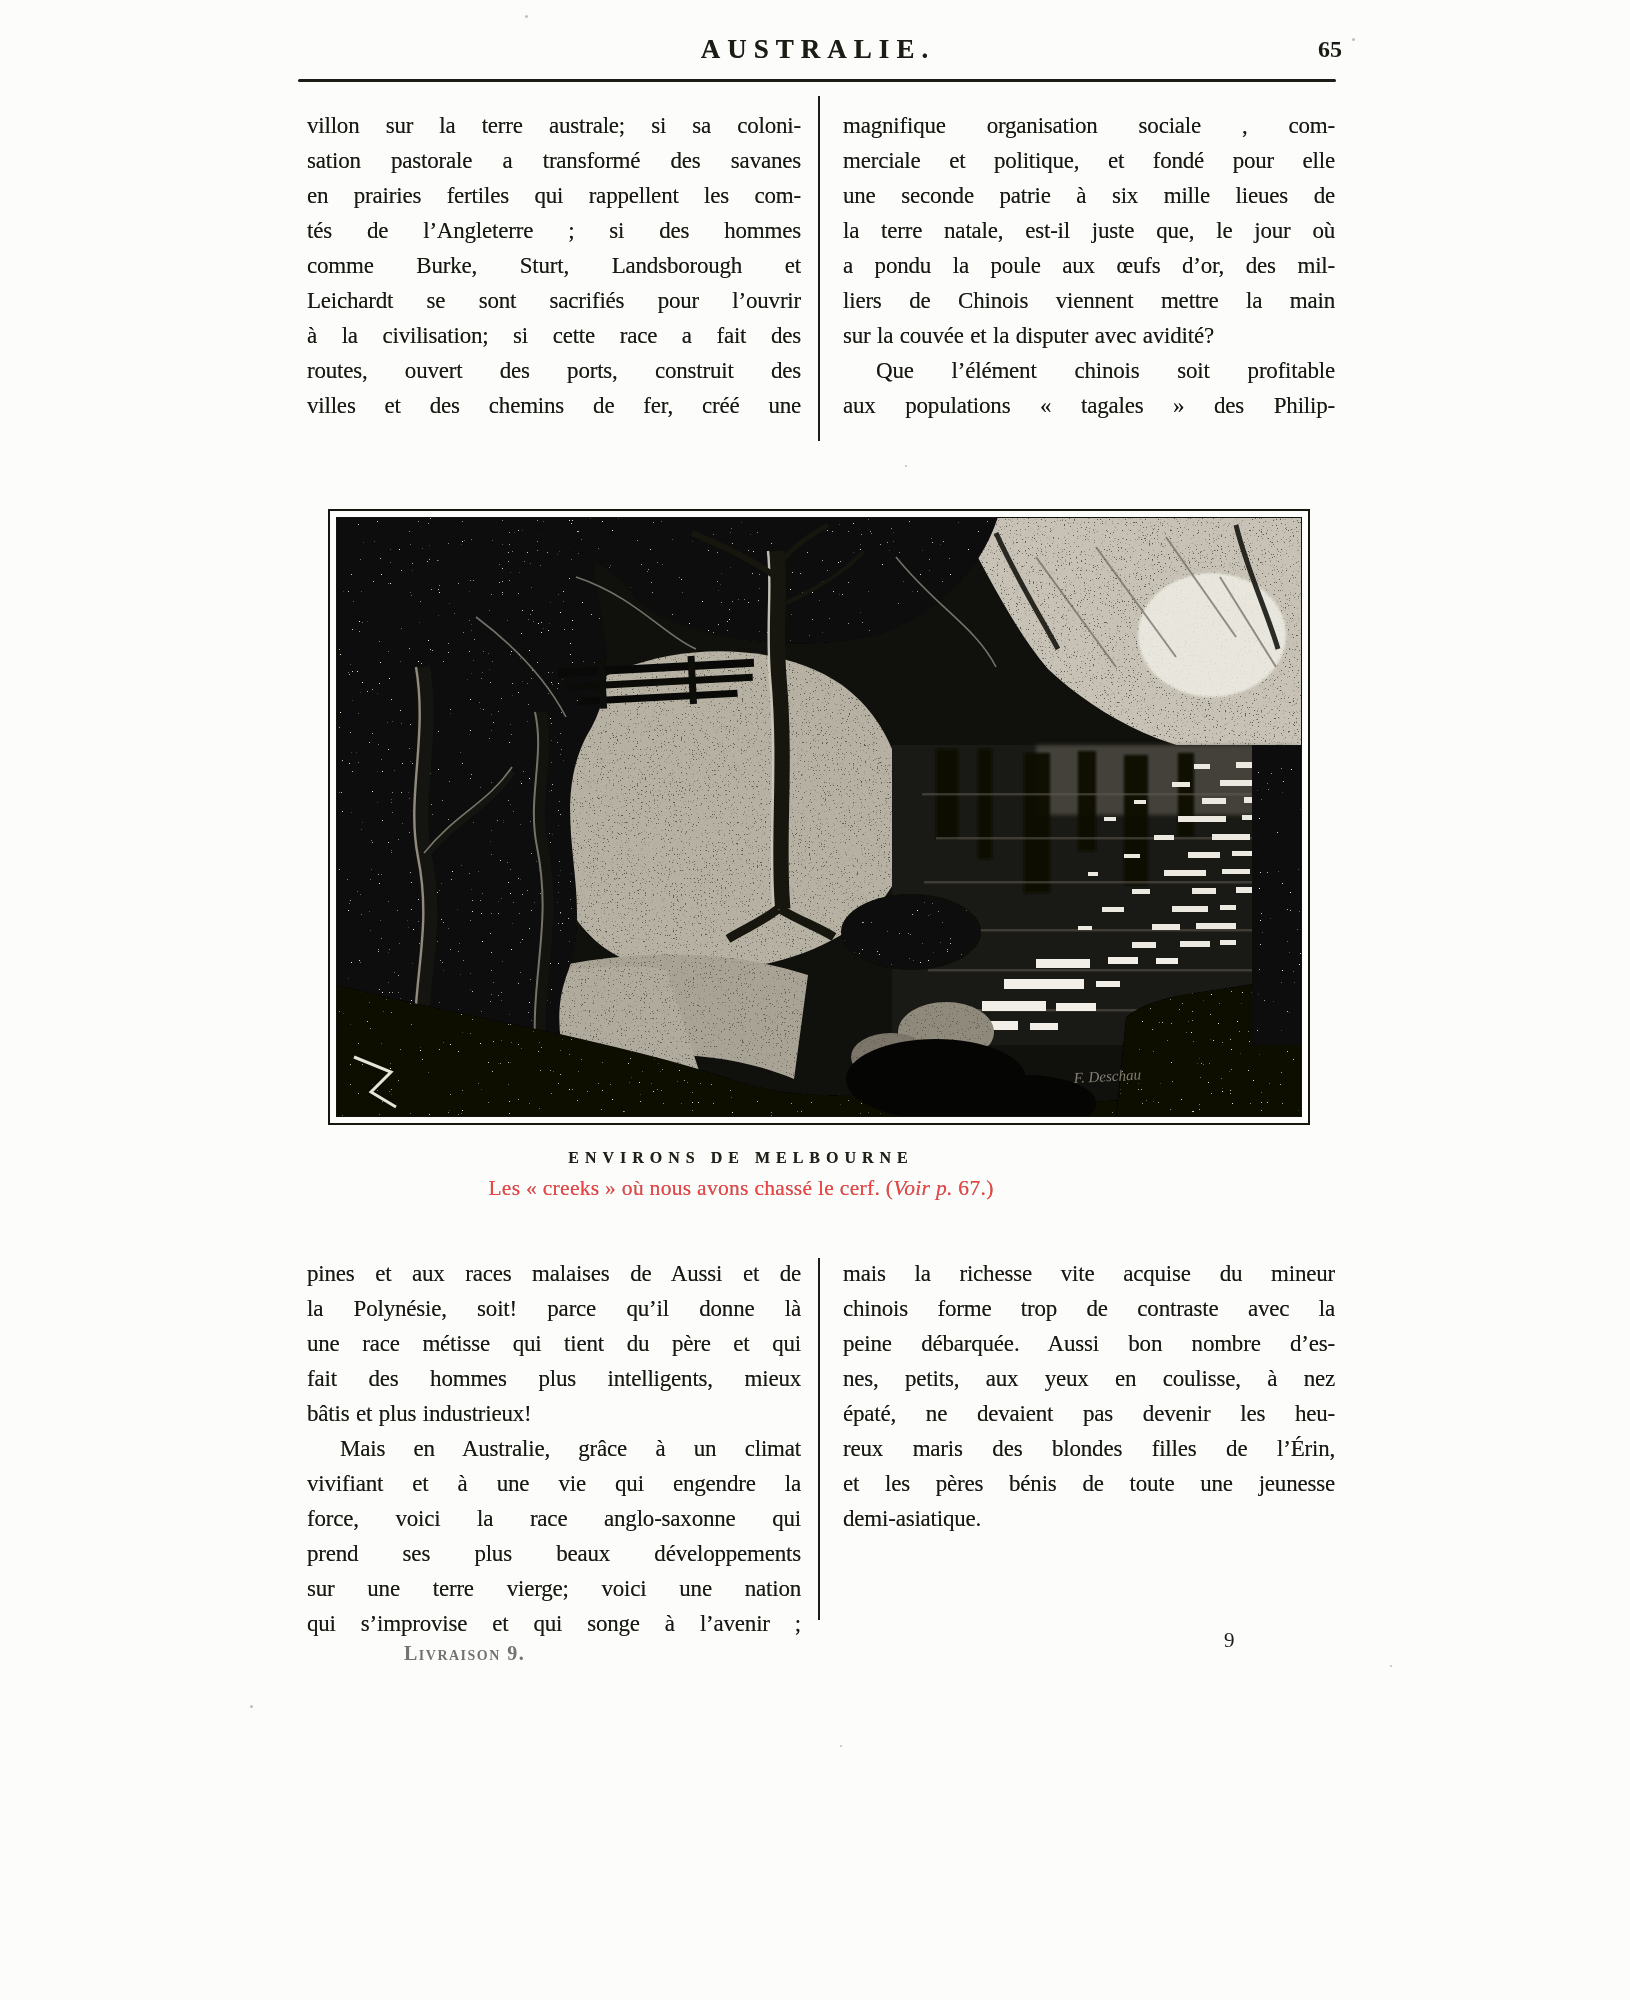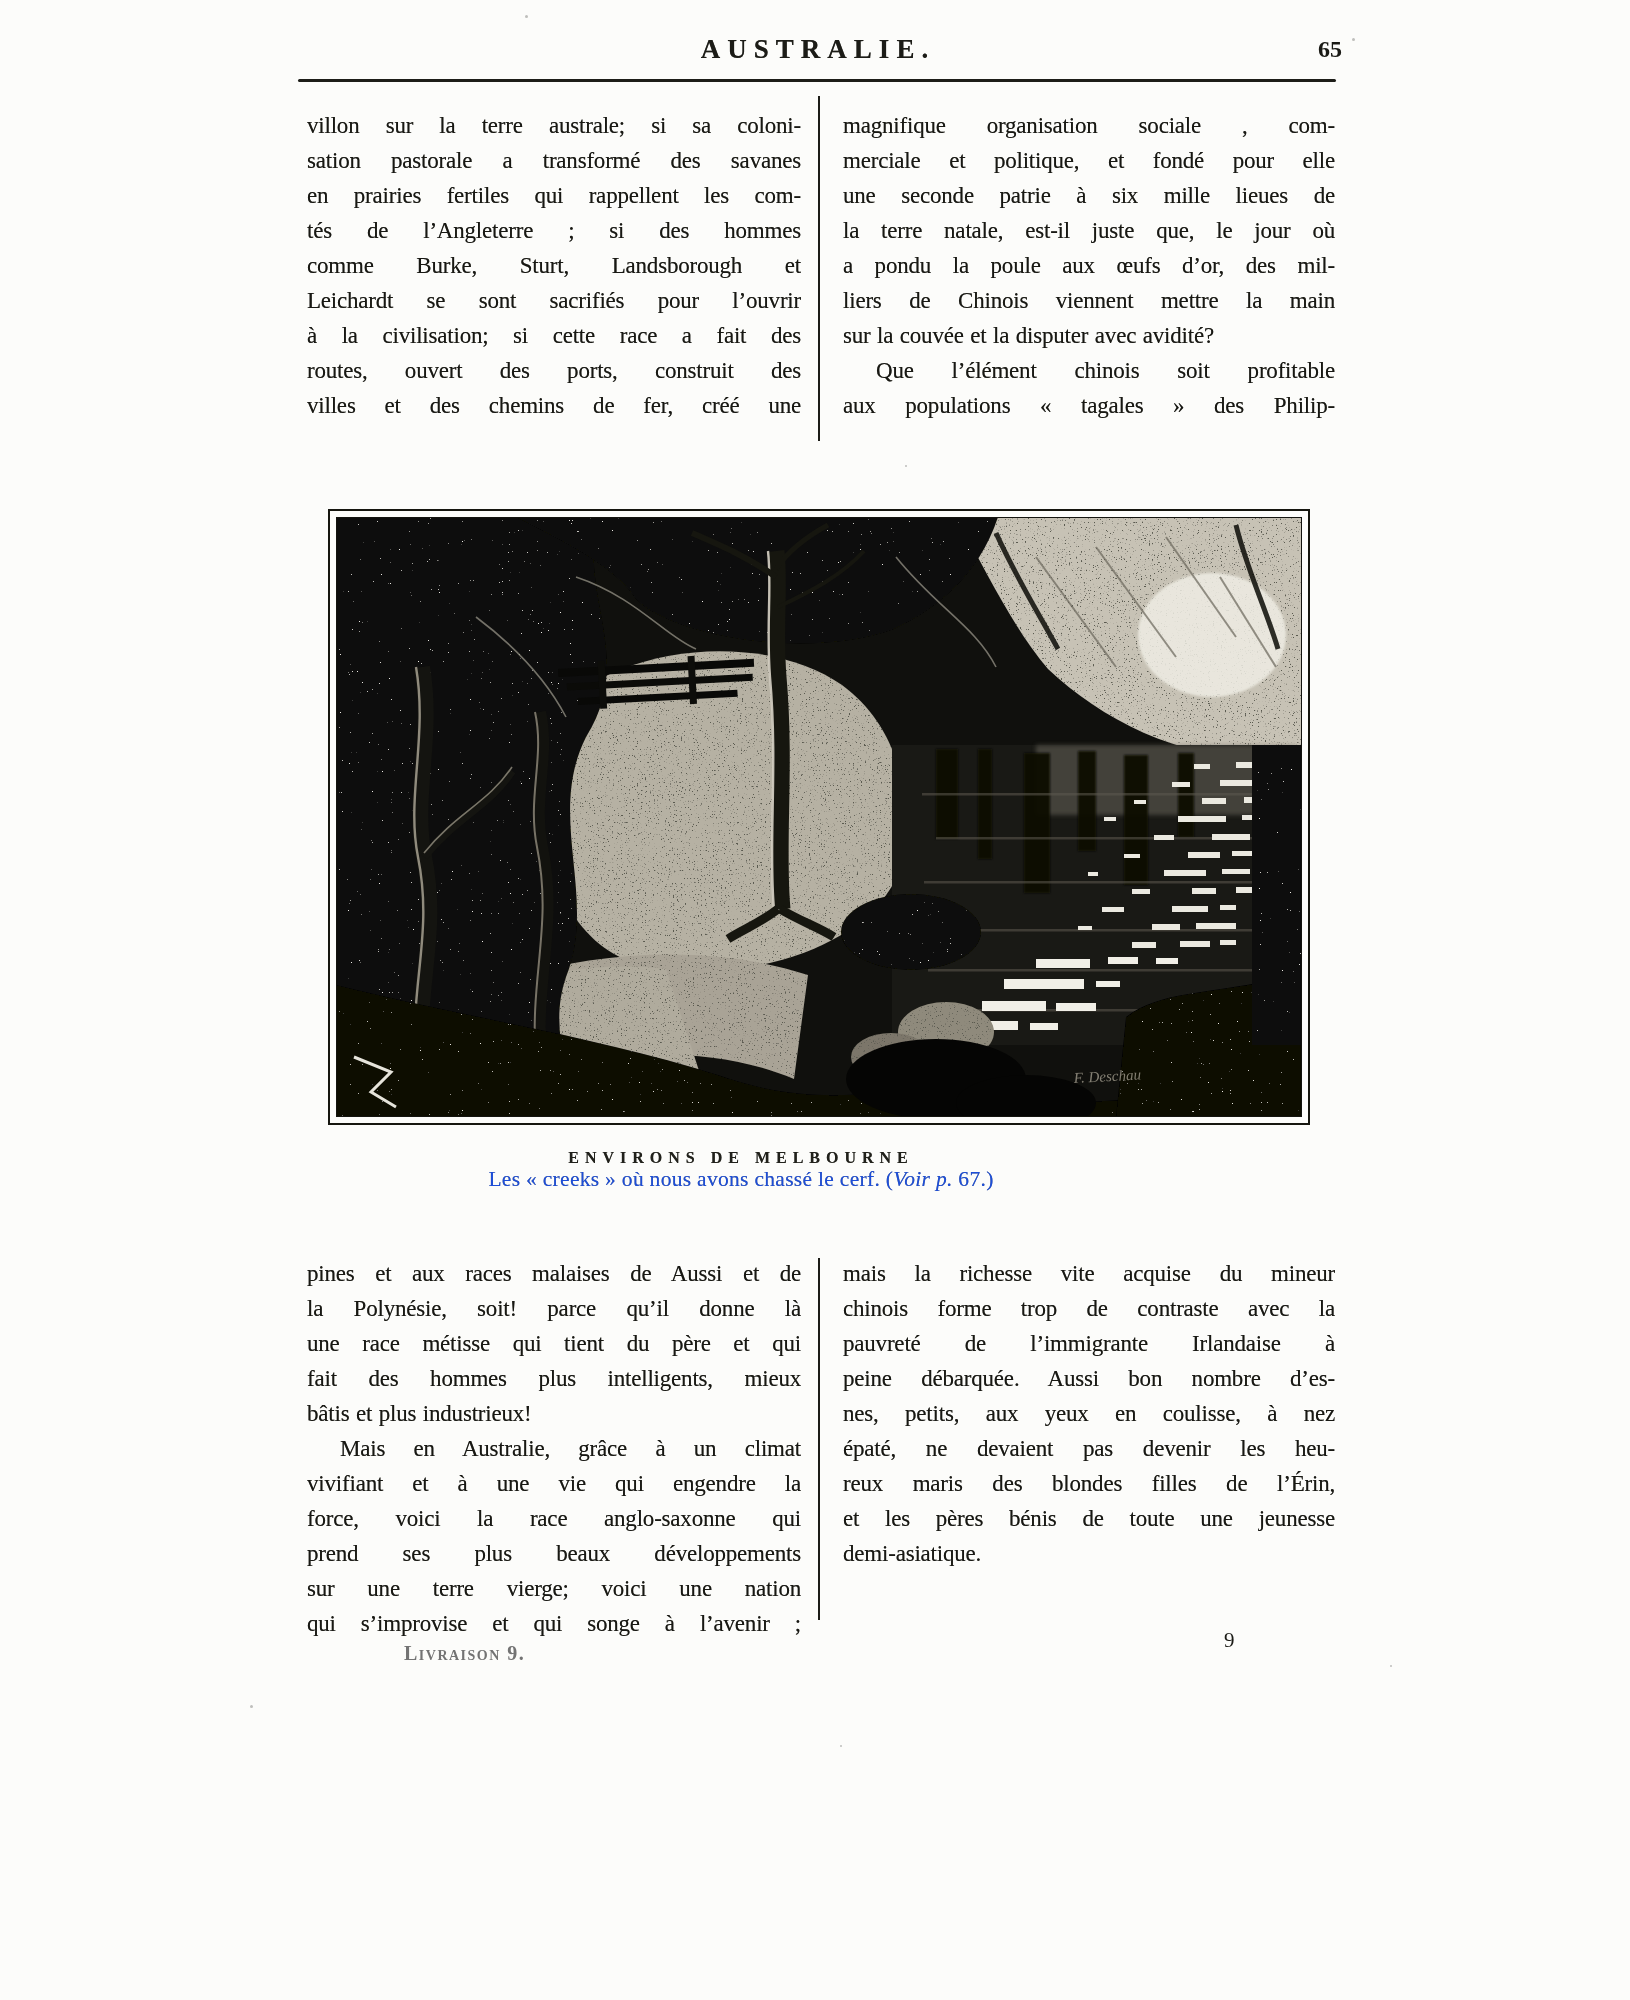--- a/index.html
+++ b/index.html
@@ -44,21 +44,21 @@
   .engraving-frame{
     border:2px solid #16160f; padding:6px; background:#fdfdfb;
     width:966px; height:600px; box-sizing:content-box;
   }
   .engraving-frame svg{display:block;}
   .caption{margin-top:24px; transform:translateX(-78px); text-align:center;}
   .cap-title{
     font-size:16px; font-weight:700; letter-spacing:6px; color:#21211b;
     text-shadow:0 0 .4px rgba(20,20,15,.5);
   }
-  .cap-line{font-size:21.5px; color:#1d4ed8; letter-spacing:.3px;
+  .cap-line{margin-top:9px; font-size:21.5px; color:#ef4444; letter-spacing:.3px;
     text-shadow:0 0 .4px rgba(20,20,15,.5);}
   .cap-line .ital{font-style:italic;}
   
   .livraison{
     position:absolute; left:404px; top:1642px; font-size:20px; font-weight:700;
     font-variant:small-caps; letter-spacing:1.5px; color:#737373;
   }
   .sig-mark{position:absolute; left:1224px; top:1628px; font-size:21px; color:#1b1b16;}
   
   .speck{position:absolute; background:#8d8d88; border-radius:50%; opacity:.55;}
@@ -280,21 +280,20 @@
       <div class="tline">vivifiant et à une vie qui engendre la</div>
       <div class="tline">force, voici la race anglo-saxonne qui</div>
       <div class="tline">prend ses plus beaux développements</div>
       <div class="tline">sur une terre vierge; voici une nation</div>
       <div class="tline">qui s’improvise et qui songe à l’avenir ;</div>
     </div>
   <div class="col-divider div-bottom"></div>
   <div class="col col-bot-right">
       <div class="tline">mais la richesse vite acquise du mineur</div>
       <div class="tline">chinois forme trop de contraste avec la</div>
-      <div class="tline">pauvreté de l’immigrante Irlandaise à</div>
       <div class="tline">peine débarquée. Aussi bon nombre d’es-</div>
       <div class="tline">nes, petits, aux yeux en coulisse, à nez</div>
       <div class="tline">épaté, ne devaient pas devenir les heu-</div>
       <div class="tline">reux maris des blondes filles de l’Érin,</div>
       <div class="tline">et les pères bénis de toute une jeunesse</div>
       <div class="tline pend">demi-asiatique.</div>
     </div>
 
   <div class="livraison">Livraison 9.</div>
   <div class="sig-mark">9</div>

